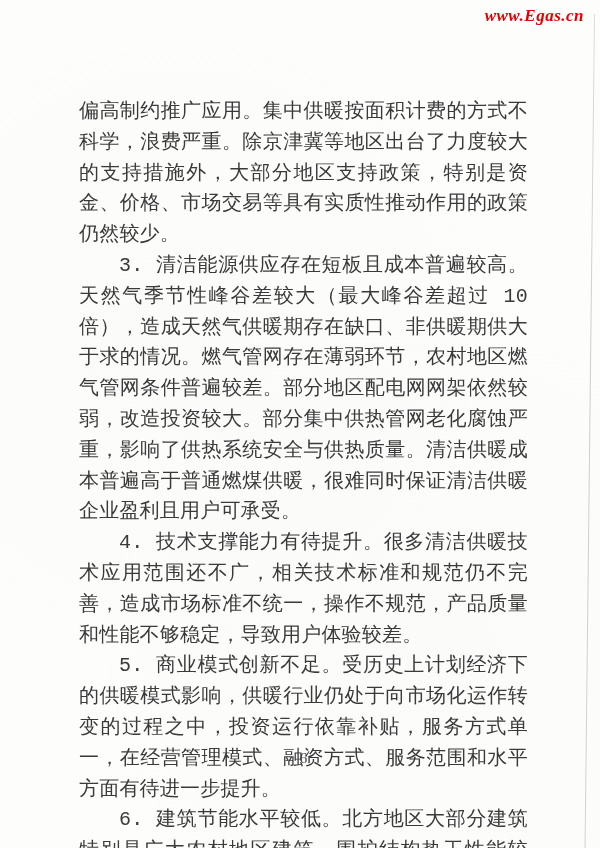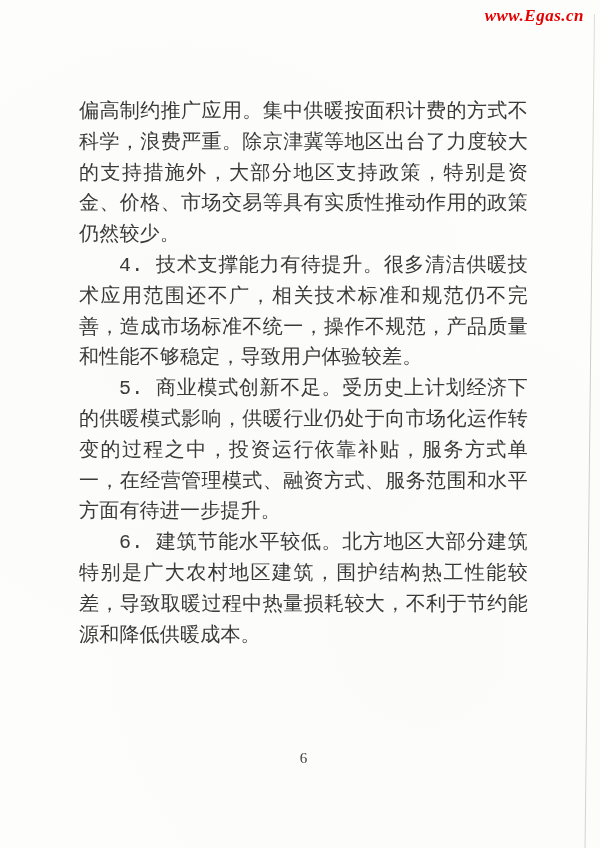--- a/index.html
+++ b/index.html
@@ -77,20 +77,21 @@
 <body>
 
 <div class="page">
 
   <div class="watermark">www.Egas.cn</div>
 
   <div class="scan-line"></div>
 
   <div class="text-block">
     <p>偏高制约推广应用。集中供暖按面积计费的方式不科学，浪费严重。除京津冀等地区出台了力度较大的支持措施外，大部分地区支持政策，特别是资金、价格、市场交易等具有实质性推动作用的政策仍然较少。</p>
+    <p class="indent">3. 清洁能源供应存在短板且成本普遍较高。天然气季节性峰谷差较大（最大峰谷差超过 10 倍），造成天然气供暖期存在缺口、非供暖期供大于求的情况。燃气管网存在薄弱环节，农村地区燃气管网条件普遍较差。部分地区配电网网架依然较弱，改造投资较大。部分集中供热管网老化腐蚀严重，影响了供热系统安全与供热质量。清洁供暖成本普遍高于普通燃煤供暖，很难同时保证清洁供暖企业盈利且用户可承受。</p>
     <p class="indent">4. 技术支撑能力有待提升。很多清洁供暖技术应用范围还不广，相关技术标准和规范仍不完善，造成市场标准不统一，操作不规范，产品质量和性能不够稳定，导致用户体验较差。</p>
     <p class="indent">5. 商业模式创新不足。受历史上计划经济下的供暖模式影响，供暖行业仍处于向市场化运作转变的过程之中，投资运行依靠补贴，服务方式单一，在经营管理模式、融资方式、服务范围和水平方面有待进一步提升。</p>
     <p class="indent">6. 建筑节能水平较低。北方地区大部分建筑特别是广大农村地区建筑，围护结构热工性能较差，导致取暖过程中热量损耗较大，不利于节约能源和降低供暖成本。</p>
   </div>
 
   <div class="page-number">6</div>
 
 </div>
 
 </body></html>

